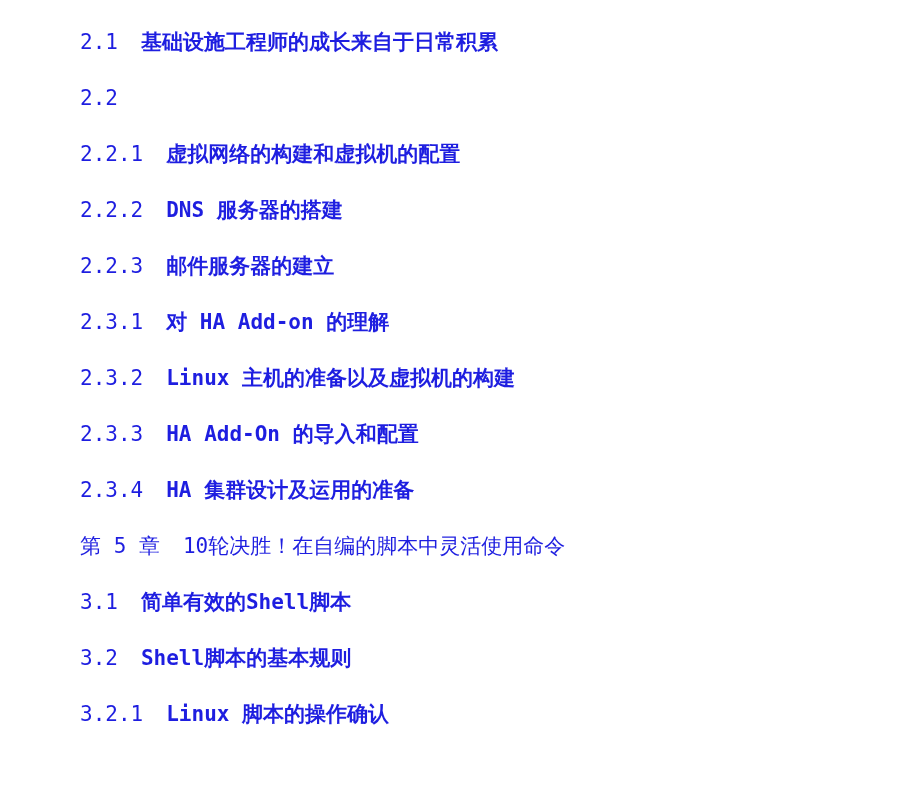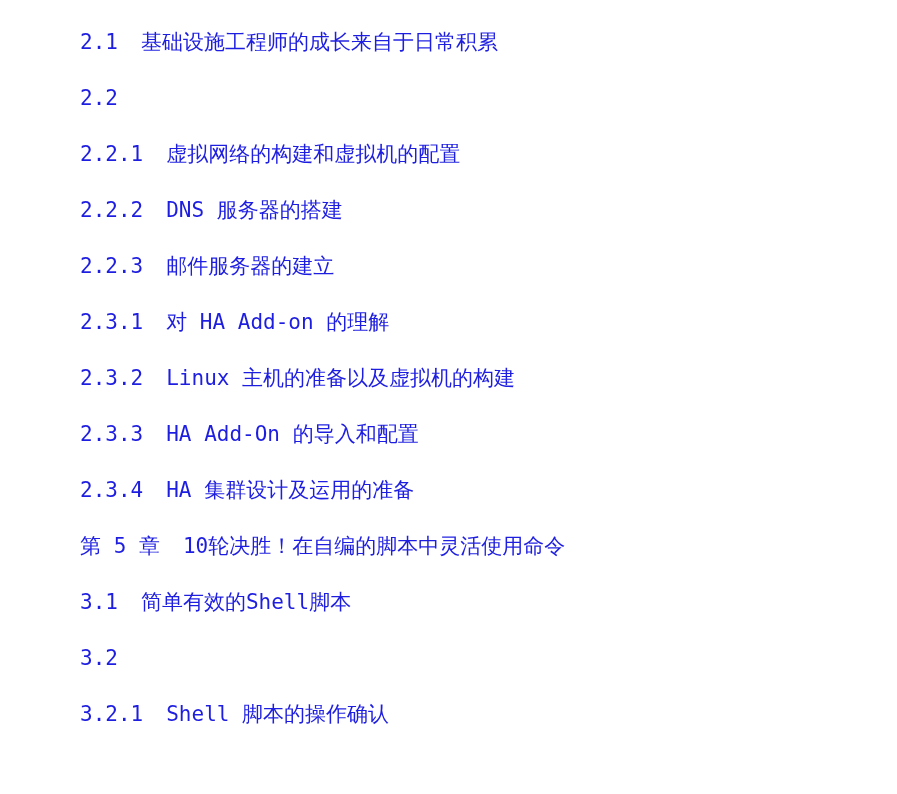--- a/index.html
+++ b/index.html
@@ -33,21 +33,21 @@
     white-space: pre;
     cursor: pointer;
   }
   .toc-number {
     flex: 0 0 auto;
     margin-right: 23px;
   }
   .toc-title {
     flex: 0 0 auto;
     
-    font-weight: 400;
+    font-weight: 700;
   }
   .toc-item.level-chapter .toc-number,
   .toc-item.level-chapter .toc-title {
     font-weight: 500;
   }
 </style>
 </head>
 <body>
 
 <div class="page">
@@ -102,20 +102,21 @@
     <span class="toc-title">10轮决胜！在自编的脚本中灵活使用命令</span>
   </div>
 
   <div class="toc-item level-section">
     <span class="toc-number">3.1</span>
     <span class="toc-title">简单有效的Shell脚本</span>
   </div>
 
   <div class="toc-item level-section">
     <span class="toc-number">3.2</span>
+    <span class="toc-title">Shell脚本的基本规则</span>
   </div>
 
   <div class="toc-item level-subsection">
     <span class="toc-number">3.2.1</span>
-    <span class="toc-title">Shell 脚本的操作确认</span>
+    <span class="toc-title">Linux 脚本的操作确认</span>
   </div>
 </div>
 </div>
 
 </body></html>

